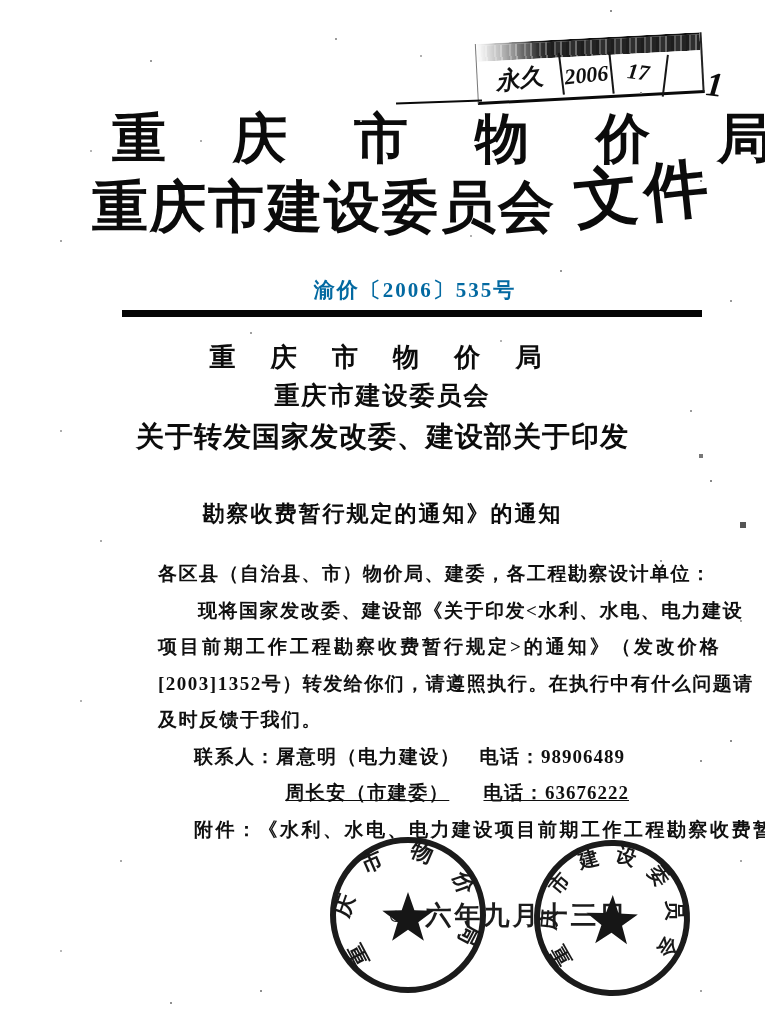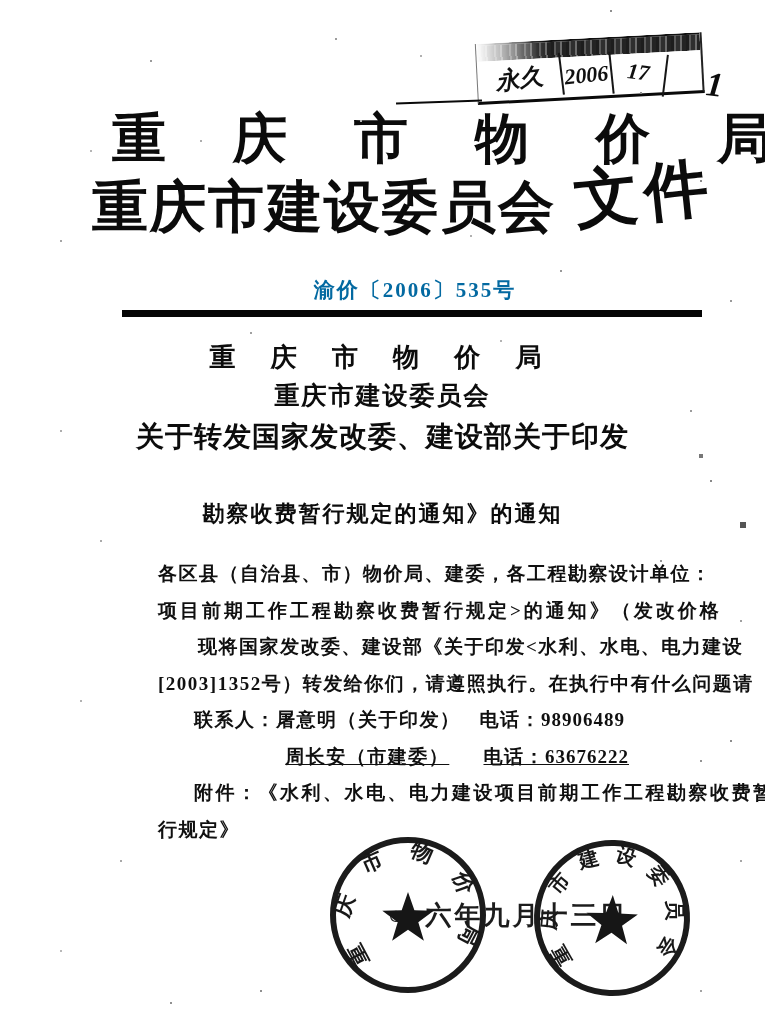--- a/index.html
+++ b/index.html
@@ -132,31 +132,31 @@
   <div class="doc-number">渝价〔2006〕535号</div>
   <div class="red-rule"></div>
 
   <div class="tline t1">重 庆 市 物 价 局</div>
   <div class="tline t2">重庆市建设委员会</div>
   <div class="tline t3">关于转发国家发改委、建设部关于印发</div>
   <div class="tline t5">勘察收费暂行规定的通知》的通知</div>
 
   <div class="body-block">
     <div class="bline">各区县（自治县、市）物价局、建委，各工程勘察设计单位：</div>
+    <div class="bline ind2">现将国家发改委、建设部《关于印发&lt;水利、水电、电力建设</div>
     <div class="bline sp3">项目前期工作工程勘察收费暂行规定&gt;的通知》（发改价格</div>
-    <div class="bline ind2">现将国家发改委、建设部《关于印发&lt;水利、水电、电力建设</div>
     <div class="bline">[2003]1352号）转发给你们，请遵照执行。在执行中有什么问题请</div>
+    <div class="bline">及时反馈于我们。</div>
     <div class="bline contact1">
-      <span>联系人：屠意明（关于印发）</span><span class="phone-label1">电话：</span><span class="phone-num">98906489</span>
+      <span>联系人：屠意明（电力建设）</span><span class="phone-label1">电话：</span><span class="phone-num">98906489</span>
     </div>
     <div class="bline contact2">
       <span>周长安（市建委）</span><span class="phone-label2">电话：</span><span class="phone-num">63676222</span>
     </div>
     <div class="bline attach1">附件：《水利、水电、电力建设项目前期工作工程勘察收费暂</div>
-    <div class="bline">行规定》</div>
   </div>
 
   <div class="sign-date">○○六年九月十三日</div>
 
   <svg class="seal seal-left" width="164" height="164" viewBox="0 0 164 164">
     <circle cx="82" cy="82" r="75" fill="none" stroke="#1b1b1b" stroke-width="6"></circle>
     <polygon fill="#161616" points="82,59 88.4,77.3 107.7,77.7 92.3,89.3 97.9,107.8 82,96.8 66.1,107.8 71.7,89.3 56.3,77.7 75.7,77.3"></polygon>
     <path id="seal-arc-left" d="M36.1,114.1 A56,56 0 1,1 127.9,114.1" fill="none"></path>
     <text font-family="Liberation Sans, DejaVu Sans, sans-serif" font-size="22" font-weight="bold" fill="#181818" letter-spacing="24">
       <textPath href="#seal-arc-left" startOffset="50%" text-anchor="middle">重庆市物价局</textPath>

